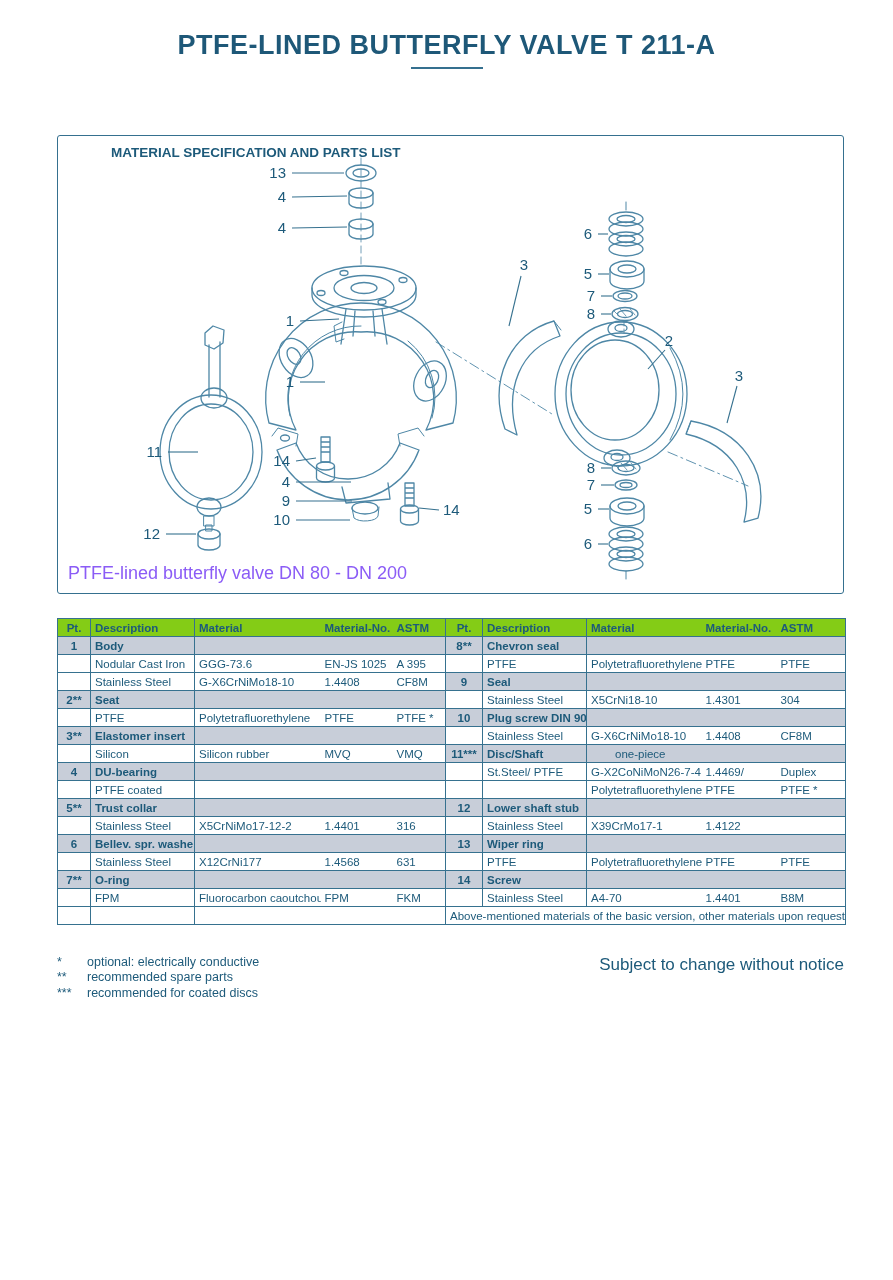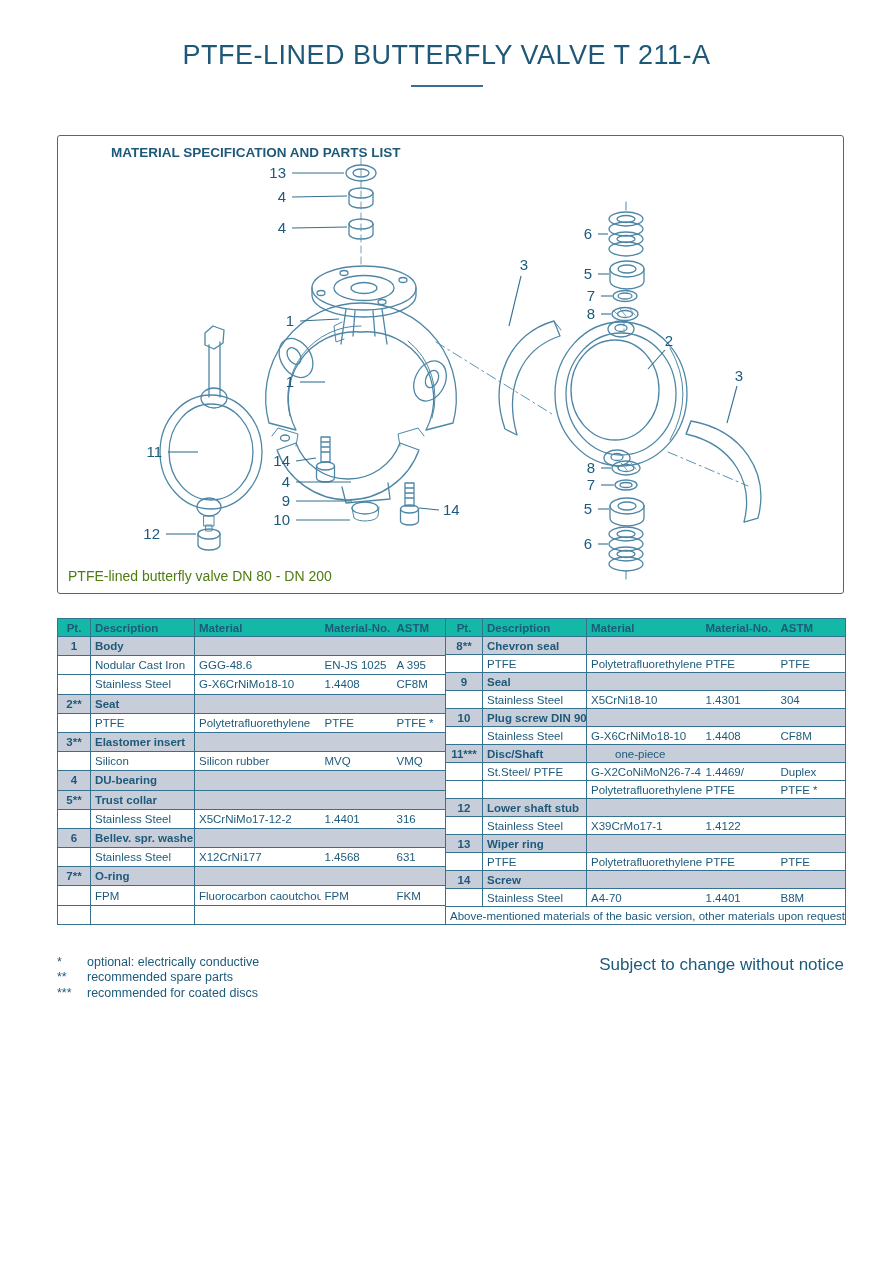--- a/index.html
+++ b/index.html
@@ -1,31 +1,31 @@
 <!DOCTYPE html>
 <html><head>
 <meta charset="utf-8">
 <style>
   html,body{margin:0;padding:0;background:#ffffff;}
   body{width:893px;height:1280px;position:relative;font-family:"Liberation Sans",sans-serif;color:#1d5a7a;}
   .title-wrap{position:absolute;top:26px;left:0;width:893px;text-align:center;}
-  .page-title{font-size:27px;font-weight:normal;color:#1e5878;letter-spacing:.5px;margin:14px;}
+  .page-title{font-size:27px;font-weight:bold;color:#1e5878;letter-spacing:.5px;margin:4px;}
   .title-underline{width:72px;height:2px;background:#35708f;margin:6px auto 0 auto;}
   .panel{position:absolute;left:57px;top:135px;width:787px;height:459px;border:1px solid #35708f;border-radius:3px;box-sizing:border-box;background:#fff;}
   .panel-heading{position:absolute;left:10px;top:9px;font-size:13.5px;font-weight:bold;color:#1d5a7a;margin-left:43px;}
-  .panel-caption{position:absolute;left:10px;bottom:9px;font-size:14px;color:#4d7c0f;}
+  .panel-caption{position:absolute;left:10px;bottom:9px;font-size:18px;color:#8b5cf6;}
   .panel svg{position:absolute;left:0;top:0;}
   .tables{position:absolute;left:57px;top:618px;display:flex;}
   table{border-collapse:collapse;table-layout:fixed;font-size:11.5px;color:#1d5a7a;}
   table.t-left{width:388px;}
   table.t-right{width:400px;margin-left:-1px;}
   table,td,th{border:0;}
   table{border:1px solid #36718f;}
   th,td{height:17px;padding:0 4px;text-align:left;font-weight:normal;overflow:hidden;white-space:nowrap;border-top:1px solid #36718f;}
-  thead th{background:#14b8a6;font-weight:bold;border-top:none;}
+  thead th{background:#84cc16;font-weight:bold;border-top:none;}
   .b-left{border-left:1px solid #36718f;}
   tr.row-section td{background:#c8ced9;font-weight:bold;}
   tr.row-section td.c-mat{font-weight:normal;padding-left:28px;}
   td.c-pt{text-align:center;padding:0 2px;}
   th.c-pt{text-align:center;}
   td.cell-footer{text-align:center;}
   .foot{position:absolute;left:57px;top:955px;width:787px;display:flex;justify-content:space-between;align-items:flex-start;font-size:12.5px;color:#1d5a7a;}
   .fn-row{display:flex;line-height:1.22;}
   .fn-mark{width:30px;flex:0 0 30px;}
   .notice{font-size:17px;}
@@ -231,21 +231,21 @@
     </thead>
     <tbody>
         <tr class="row-section">
           <td class="c-pt">1</td>
           <td class="c-desc b-left">Body</td>
           <td class="c-mat b-left" colspan="3"></td>
         </tr>
         <tr class="row-data">
           <td class="c-pt"></td>
           <td class="c-desc b-left">Nodular Cast Iron</td>
-          <td class="c-mat b-left">GGG-48.6</td>
+          <td class="c-mat b-left">GGG-73.6</td>
           <td class="c-no">EN-JS 1025</td>
           <td class="c-astm">A 395</td>
         </tr>
         <tr class="row-data">
           <td class="c-pt"></td>
           <td class="c-desc b-left">Stainless Steel</td>
           <td class="c-mat b-left">G-X6CrNiMo18-10</td>
           <td class="c-no">1.4408</td>
           <td class="c-astm">CF8M</td>
         </tr>
@@ -270,20 +270,27 @@
           <td class="c-pt"></td>
           <td class="c-desc b-left">Silicon</td>
           <td class="c-mat b-left">Silicon rubber</td>
           <td class="c-no">MVQ</td>
           <td class="c-astm">VMQ</td>
         </tr>
         <tr class="row-section">
           <td class="c-pt">4</td>
           <td class="c-desc b-left">DU-bearing</td>
           <td class="c-mat b-left" colspan="3"></td>
+        </tr>
+        <tr class="row-data">
+          <td class="c-pt"></td>
+          <td class="c-desc b-left">PTFE coated</td>
+          <td class="c-mat b-left"></td>
+          <td class="c-no"></td>
+          <td class="c-astm"></td>
         </tr>
         <tr class="row-section">
           <td class="c-pt">5**</td>
           <td class="c-desc b-left">Trust collar</td>
           <td class="c-mat b-left" colspan="3"></td>
         </tr>
         <tr class="row-data">
           <td class="c-pt"></td>
           <td class="c-desc b-left">Stainless Steel</td>
           <td class="c-mat b-left">X5CrNiMo17-12-2</td>

